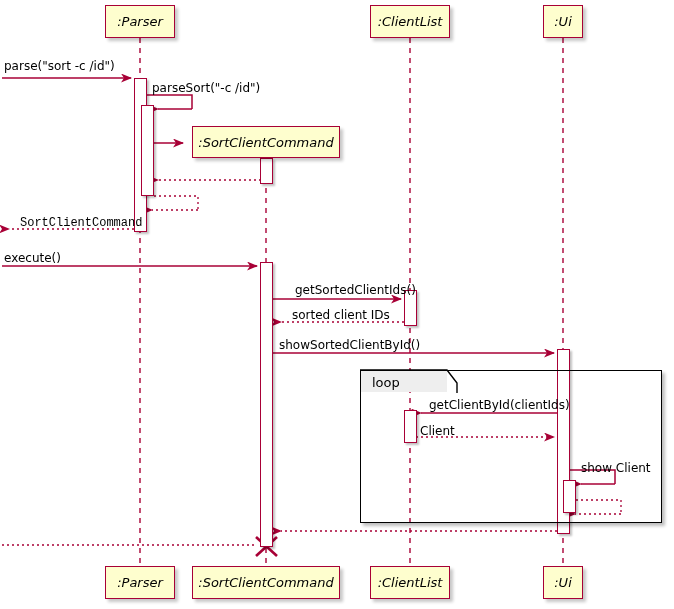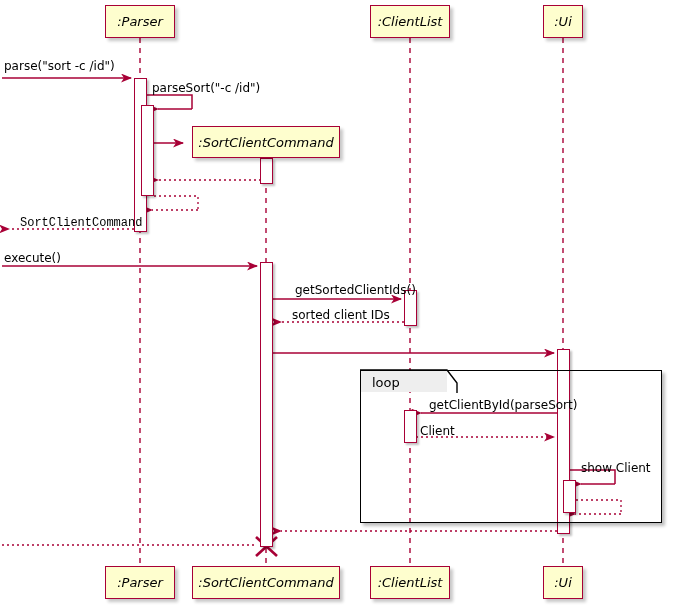--- a/index.html
+++ b/index.html
@@ -209,17 +209,18 @@
   <div class="pbox" style="left:543px; top:566px; width:40px; height:33px;">
     <span>:Ui</span>
   </div>
 
   <div class="lbl" style="left:4px; top:60px;">parse("sort -c /id")</div>
   <div class="lbl" style="left:152px; top:82px;">parseSort("-c /id")</div>
   <div class="lbl" style="left:20px; top:217px;font-family:Liberation Mono, monospace;">SortClientCommand</div>
   <div class="lbl" style="left:4px; top:252px;">execute()</div>
   <div class="lbl" style="left:295px; top:284px;">getSortedClientIds()</div>
   <div class="lbl" style="left:292px; top:309px;">sorted client IDs</div>
-  <div class="lbl" style="left:429px; top:399px;">getClientById(parseSort)</div>
+  <div class="lbl" style="left:279px; top:339px;">showSortedClientById()</div>
+  <div class="lbl" style="left:429px; top:399px;">getClientById(clientIds)</div>
   <div class="lbl" style="left:420px; top:425px;text-align:right;">Client</div>
   <div class="lbl" style="left:581px; top:451px;margin-top:11px;">show Client</div>
 
 </div>
 
 </body></html>

